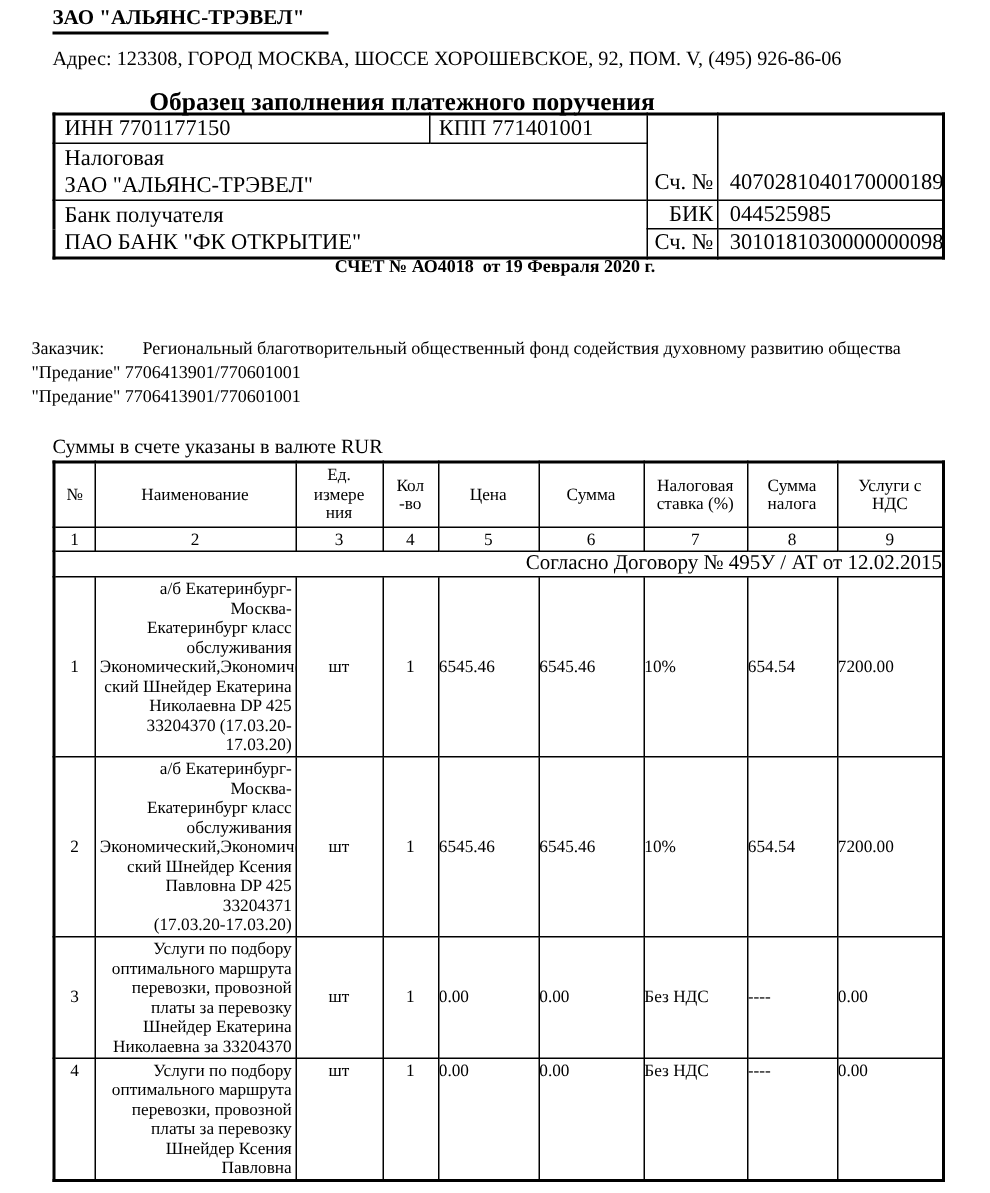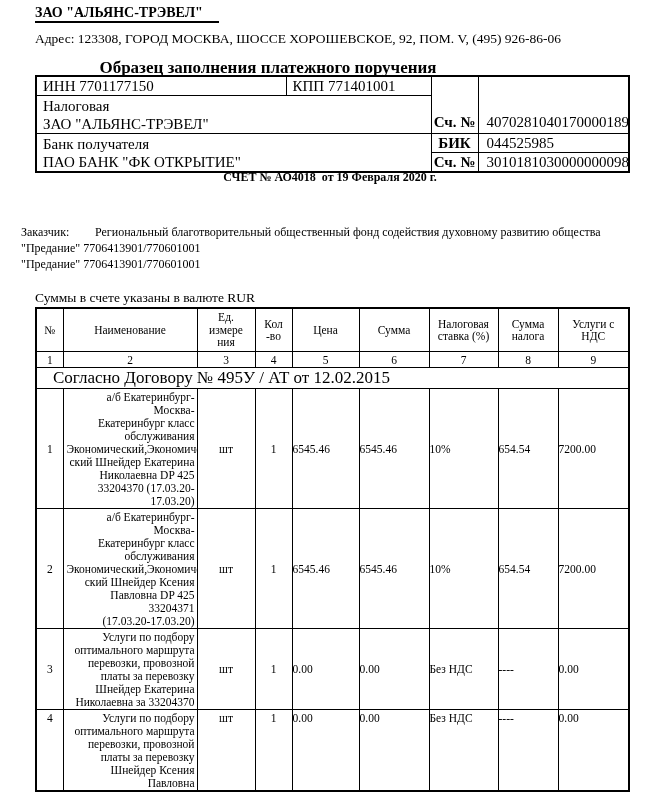--- a/index.html
+++ b/index.html
@@ -27,21 +27,21 @@
   }
 
   
   table { border-collapse: collapse; table-layout: fixed; }
   .bank-table {
     position: absolute; top: 75px; left: 35px;
     width: 593px; font-size: 15px;
     border: 2px solid #000;
   }
   .bank-table td { border: 1px solid #000; padding: 0 0 0 6px; overflow: hidden; }
-  .bank-table td.lbl { text-align: center; padding: 0 2px; font-weight: bold; }
+  .bank-table td.lbl { text-align: right; padding: 0 2px; }
   .bank-table td.val { padding-left: 8px; }
   .bank-table td.btm { vertical-align: bottom; padding-bottom: 2px; }
   .bank-table tr.r1 td { height: 18px; }
   .bank-table tr.r2 td { height: 37px; }
   .bank-table tr.r3 td { height: 18px; }
   .bank-table tr.r4 td { height: 18px; }
   .bank-table .two-line div { line-height: 18px; }
 
   
   .invoice-title {
@@ -64,21 +64,21 @@
     position: absolute; top: 307px; left: 35px;
     width: 593px; font-size: 11.5px;
     border: 2px solid #000;
   }
   .items-table td { border: 1px solid #000; padding: 0; vertical-align: middle; overflow: hidden; }
   .items-table tr.head td {
     height: 40px; text-align: center; white-space: pre-line; line-height: 12.5px; padding: 1px;
   }
   .items-table tr.nums td { height: 15px; text-align: center; }
   .items-table tr.contract td {
-    height: 16px; text-align: left; padding-left: 16px; font-size: 17px;
+    height: 16px; text-align: right; padding-left: 16px; font-size: 14px;
   }
   .items-table td.name {
     text-align: right; vertical-align: top; white-space: pre-line;
     line-height: 13px; padding: 2px 2px 0 3px;
   }
   .items-table td.ctr { text-align: center; }
   .items-table td.rt  { padding-right: 6px; }
   .items-table tr.item-1 td { height: 104px; }
   .items-table tr.item-2 td { height: 104px; }
   .items-table tr.item-3 td { height: 78px; }

